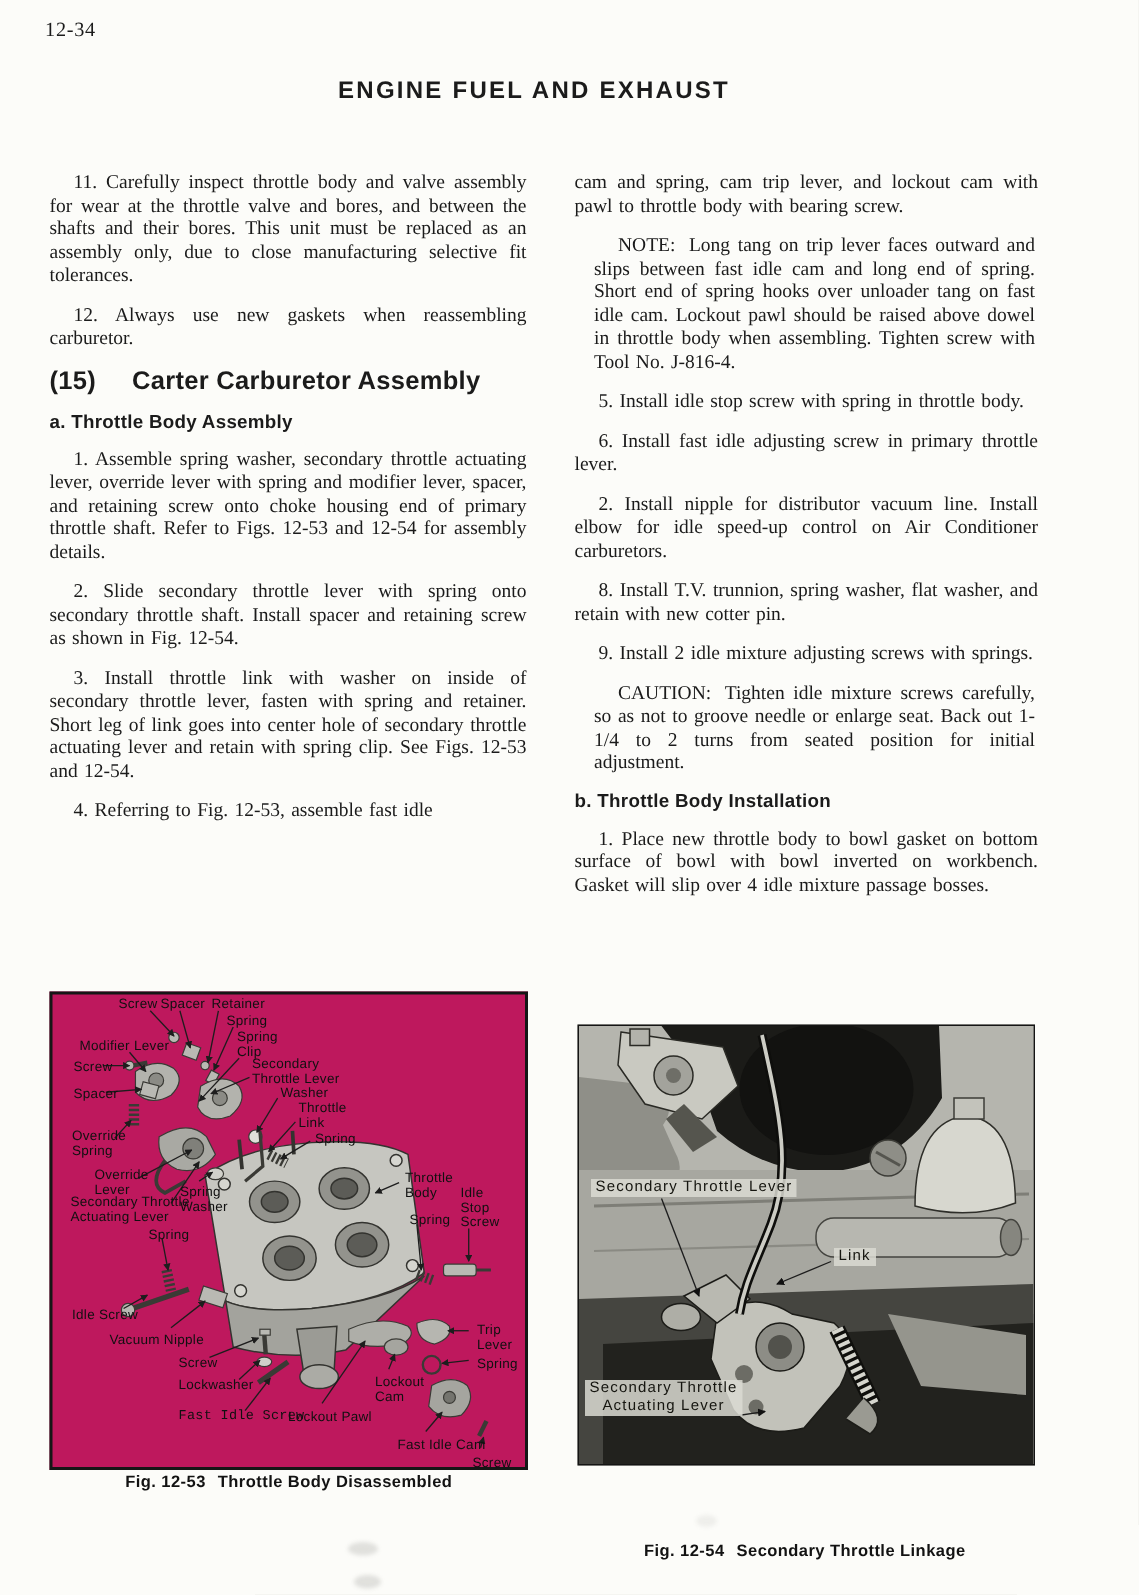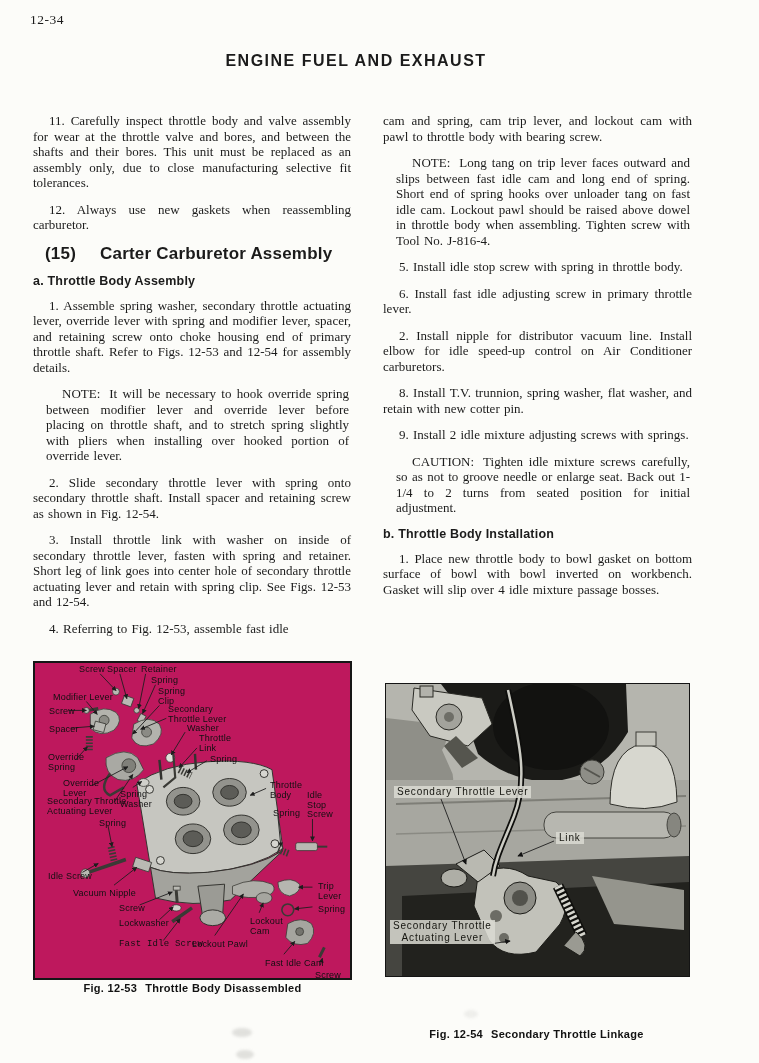--- a/index.html
+++ b/index.html
@@ -10,21 +10,21 @@
     font:bold 16px "Liberation Sans",sans-serif;letter-spacing:1.5px;}
   .col{position:absolute;top:113px;}
   .col-left{left:33px;width:318px;}
   .col-right{left:383px;width:309px;}
   .body-para{font:13px/15.5px "Liberation Serif",serif;text-align:justify;margin:0 0 11px 0;
     text-indent:16px;word-spacing:1px;}
   .cont{text-indent:0;}
   .inset{margin-left:13px;margin-right:2px;}
   .para-label{margin-right:9px;}
   .section-heading{margin:7px 0 10px 0;font:bold 17px "Liberation Sans",sans-serif;letter-spacing:.2px;}
-  .section-heading .sec-num{margin-right:24px;margin-left:12px;}
+  .section-heading .sec-num{margin-right:24px;}
   .sub-heading{margin:2px 0 10px 0;font:bold 12.5px "Liberation Sans",sans-serif;letter-spacing:.2px;}
   
   .fig53{position:absolute;left:33px;top:661px;width:319px;height:319px;border:2px solid #161616;
     box-sizing:border-box;background:#be185d;}
   .fig53 svg,.fig54 svg{position:absolute;left:0;top:0;width:100%;height:100%;}
   .fig-label{position:absolute;font:9px/9.6px "Liberation Sans",sans-serif;color:#101010;
     white-space:pre-line;letter-spacing:.2px;}
   .fig54{position:absolute;left:385px;top:683px;width:303px;height:292px;border:1px solid #141414;
     box-sizing:content-box;background:#b5b5ae;}
   .fig54-label{position:absolute;font:10px/12px "Liberation Sans",sans-serif;color:#15150f;
@@ -48,21 +48,20 @@
 
   <div class="page-number">12-34</div>
   <div class="page-title">ENGINE FUEL AND EXHAUST</div>
 
   <div class="col col-left">
     <p class="body-para">11. Carefully inspect throttle body and valve assembly for wear at the throttle valve and bores, and between the shafts and their bores. This unit must be replaced as an assembly only, due to close manufacturing selective fit tolerances.</p>
     <p class="body-para">12. Always use new gaskets when reassembling carburetor.</p>
     <h2 class="section-heading"><span class="sec-num">(15)</span><span>Carter Carburetor Assembly</span></h2>
     <h3 class="sub-heading">a. Throttle Body Assembly</h3>
     <p class="body-para">1. Assemble spring washer, secondary throttle actuating lever, override lever with spring and modifier lever, spacer, and retaining screw onto choke housing end of primary throttle shaft. Refer to Figs. 12-53 and 12-54 for assembly details.</p>
-    <p class="body-para inset"><span class="para-label">NOTE:</span><span>It will be necessary to hook override spring between modifier lever and override lever before placing on throttle shaft, and to stretch spring slightly with pliers when installing over hooked portion of override lever.</span></p>
     <p class="body-para">2. Slide secondary throttle lever with spring onto secondary throttle shaft. Install spacer and retaining screw as shown in Fig. 12-54.</p>
     <p class="body-para">3. Install throttle link with washer on inside of secondary throttle lever, fasten with spring and retainer. Short leg of link goes into center hole of secondary throttle actuating lever and retain with spring clip. See Figs. 12-53 and 12-54.</p>
     <p class="body-para">4. Referring to Fig. 12-53, assemble fast idle</p>
   </div>
 
   <div class="col col-right">
     <p class="body-para cont">cam and spring, cam trip lever, and lockout cam with pawl to throttle body with bearing screw.</p>
     <p class="body-para inset"><span class="para-label">NOTE:</span><span>Long tang on trip lever faces outward and slips between fast idle cam and long end of spring. Short end of spring hooks over unloader tang on fast idle cam. Lockout pawl should be raised above dowel in throttle body when assembling. Tighten screw with Tool No. J-816-4.</span></p>
     <p class="body-para">5. Install idle stop screw with spring in throttle body.</p>
     <p class="body-para">6. Install fast idle adjusting screw in primary throttle lever.</p>

